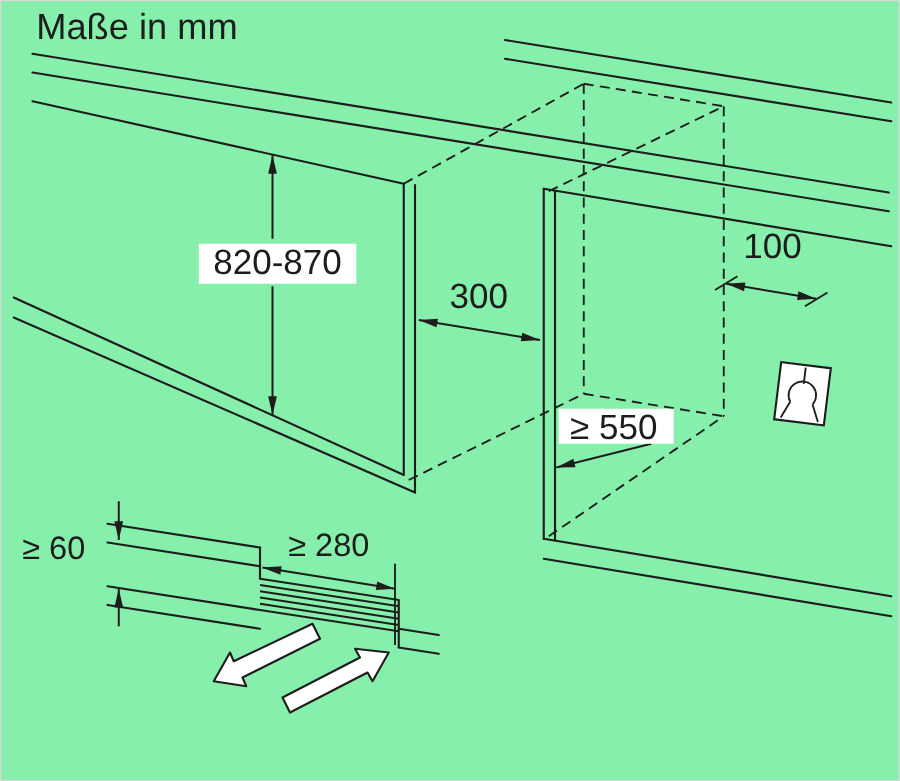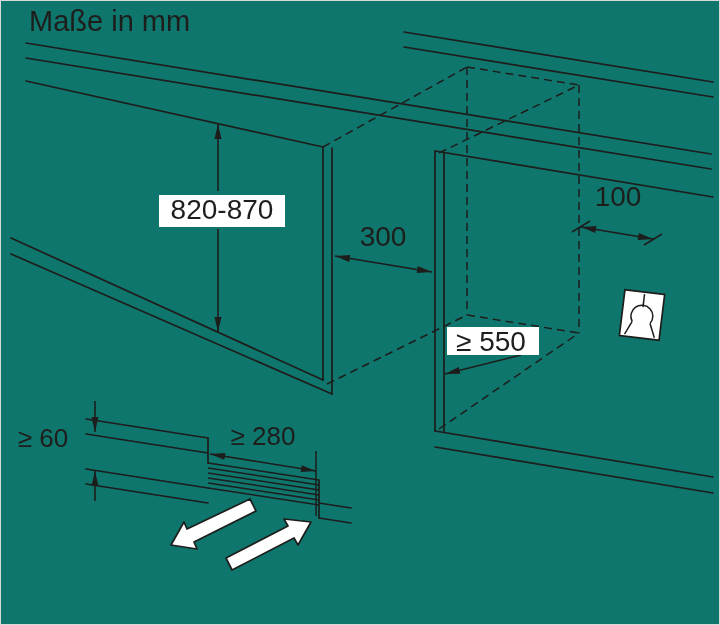--- a/index.html
+++ b/index.html
@@ -1,19 +1,19 @@
 <!DOCTYPE html>
 <html><head>
 <meta charset="utf-8">
 <style>
   html,body{margin:0;padding:0;background:#fff;}
   .stage{
     position:relative;
     width:720px;height:625px;
-    background:#0f766e;
+    background:#86efac;
     border:1px solid #d9d9d9;
     box-sizing:border-box;
     font-family:"Liberation Sans", sans-serif;
     overflow:hidden;
   }
   .stage svg{position:absolute;left:0;top:0;}
   .ln{stroke:#1d1d1b;stroke-width:1.7;fill:none;stroke-linecap:round;}
   .lnthin{stroke:#1d1d1b;stroke-width:1.5;fill:none;}
   .dash{stroke:#1d1d1b;stroke-width:1.5;fill:none;stroke-dasharray:8 5;}
   .dim{stroke:#1d1d1b;stroke-width:1.6;fill:none;}

